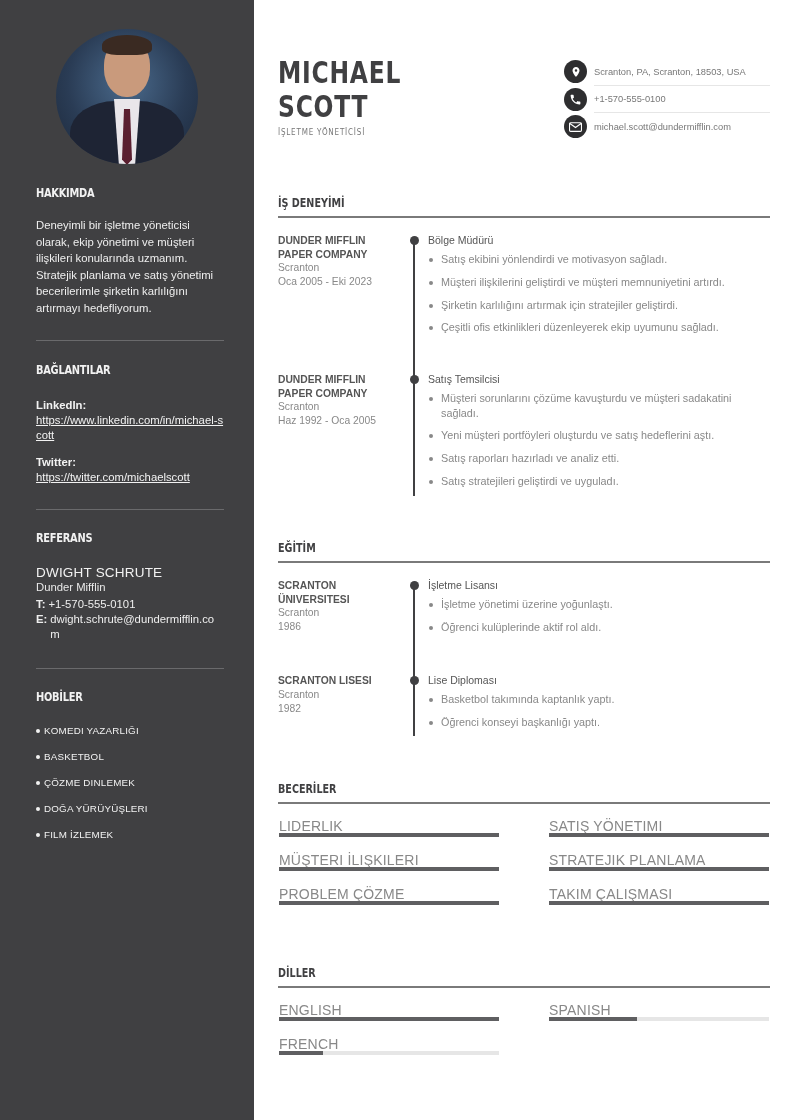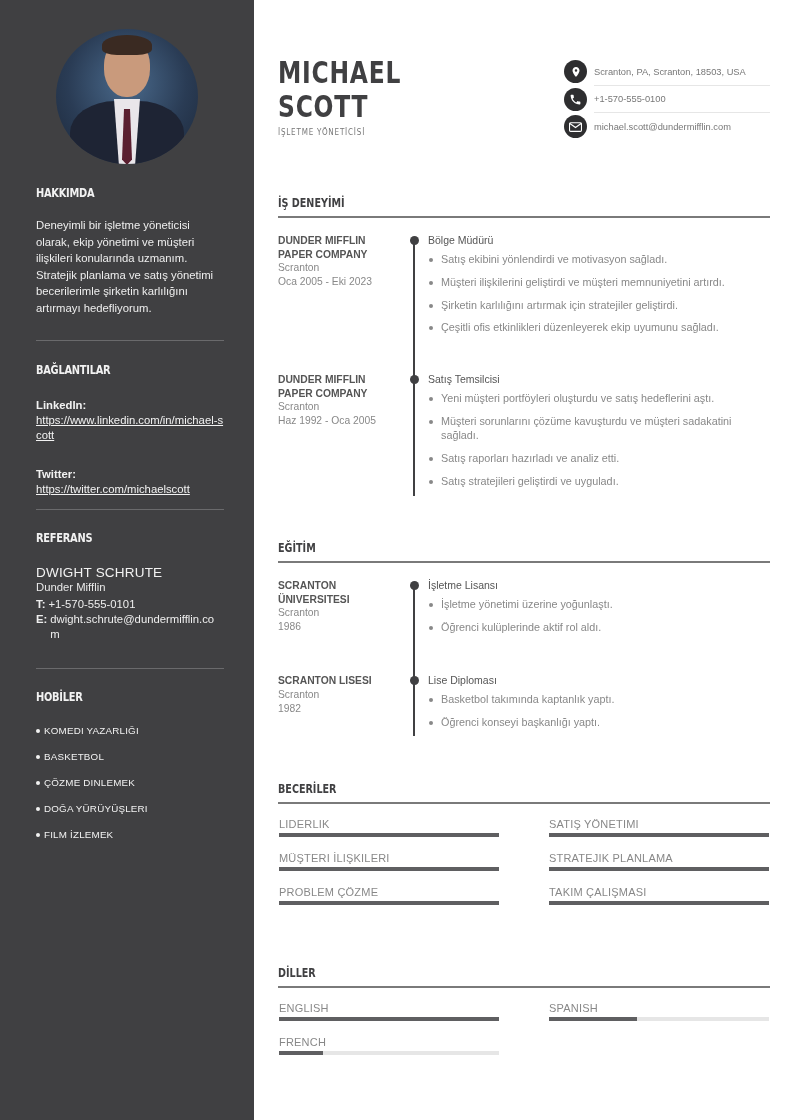--- a/index.html
+++ b/index.html
@@ -43,21 +43,21 @@
   .entry-left { position: absolute; left: 278px; width: 120px; }
   .org { font-size: 10.3px; font-weight: bold; color: #555; line-height: 13.5px; }
   .meta { font-size: 10.3px; color: #888; line-height: 14px; }
   .entry-right { position: absolute; left: 428px; width: 342px; }
   .entry-dot { position: absolute; left: 410px; width: 9px; height: 9px; border-radius: 50%; background: #404042; }
   .role { font-size: 10.5px; font-weight: normal; color: #555; line-height: 13px; margin-bottom: 5px; }
   .bullet { font-size: 10.8px; color: #888; line-height: 14.5px; padding-left: 13px; position: relative; margin-bottom: 8.3px; }
   .bullet:before { content: ""; position: absolute; left: 1px; top: 6px; width: 4px; height: 4px; border-radius: 50%; background: #888; }
 
   .skill { position: absolute; width: 220px; }
-  .skill .lbl { font-size: 11px; color: #888; letter-spacing: 0.2px; height: 14px; }
+  .skill .lbl { font-size: 14px; color: #888; letter-spacing: 0.2px; height: 14px; }
   .skill .track { height: 4px; background: #e6e6e6; position: relative; margin-top: 1px; }
   .skill .fill { position: absolute; left: 0; top: 0; bottom: 0; background: #5f5f61; }
 </style>
 </head>
 <body>
 
 <aside class="sidebar">
   <div class="photo">
     <div class="suit"></div>
     <div class="shirt"></div>
@@ -71,21 +71,21 @@
     <div class="sb-text" style="margin-top:17px;">Deneyimli bir işletme yöneticisi olarak, ekip yönetimi ve müşteri ilişkileri konularında uzmanım. Stratejik planlama ve satış yönetimi becerilerimle şirketin karlılığını artırmayı hedefliyorum.</div>
   </div>
   <div class="sb-rule" style="top:340px;"></div>
 
   <div class="sb-section" style="top:363px;">
     <div class="sb-title">BAĞLANTILAR</div>
     <div style="margin-top:21px;">
       <div class="sb-label">LinkedIn:</div>
       <a class="sb-link">https://www.linkedin.com/in/michael-scott</a>
     </div>
-    <div style="margin-top:24px;">
+    <div style="margin-top:12px;">
       <div class="sb-label">Twitter:</div>
       <a class="sb-link">https://twitter.com/michaelscott</a>
     </div>
   </div>
   <div class="sb-rule" style="top:509px;"></div>
 
   <div class="sb-section" style="top:531px;">
     <div class="sb-title">REFERANS</div>
     <div class="ref-name" style="margin-top:20px;">DWIGHT SCHRUTE</div>
     <div class="ref-company">Dunder Mifflin</div>
@@ -182,22 +182,22 @@
 </div>
 
 <div class="entry-left" style="top:373px;">
   <div class="org">DUNDER MIFFLIN PAPER COMPANY</div>
   <div class="meta">Scranton</div>
   <div class="meta">Haz 1992 - Oca 2005</div>
 </div>
 <div class="entry-dot" style="top:375px;"></div>
 <div class="entry-right" style="top:373px;">
   <div class="role">Satış Temsilcisi</div>
+  <div class="bullet">Müşteri sorunlarını çözüme kavuşturdu ve müşteri sadakatini sağladı.</div>
   <div class="bullet">Yeni müşteri portföyleri oluşturdu ve satış hedeflerini aştı.</div>
-  <div class="bullet">Müşteri sorunlarını çözüme kavuşturdu ve müşteri sadakatini sağladı.</div>
   <div class="bullet">Satış raporları hazırladı ve analiz etti.</div>
   <div class="bullet">Satış stratejileri geliştirdi ve uyguladı.</div>
 </div>
 
 <div class="section-title" style="top:541px;">EĞİTİM</div>
 <div class="section-rule" style="top:561px;"></div>
 <div class="timeline-line" style="top:585px; height:151px;"></div>
 
 <div class="entry-left" style="top:579px;">
   <div class="org">SCRANTON ÜNIVERSITESI</div>

